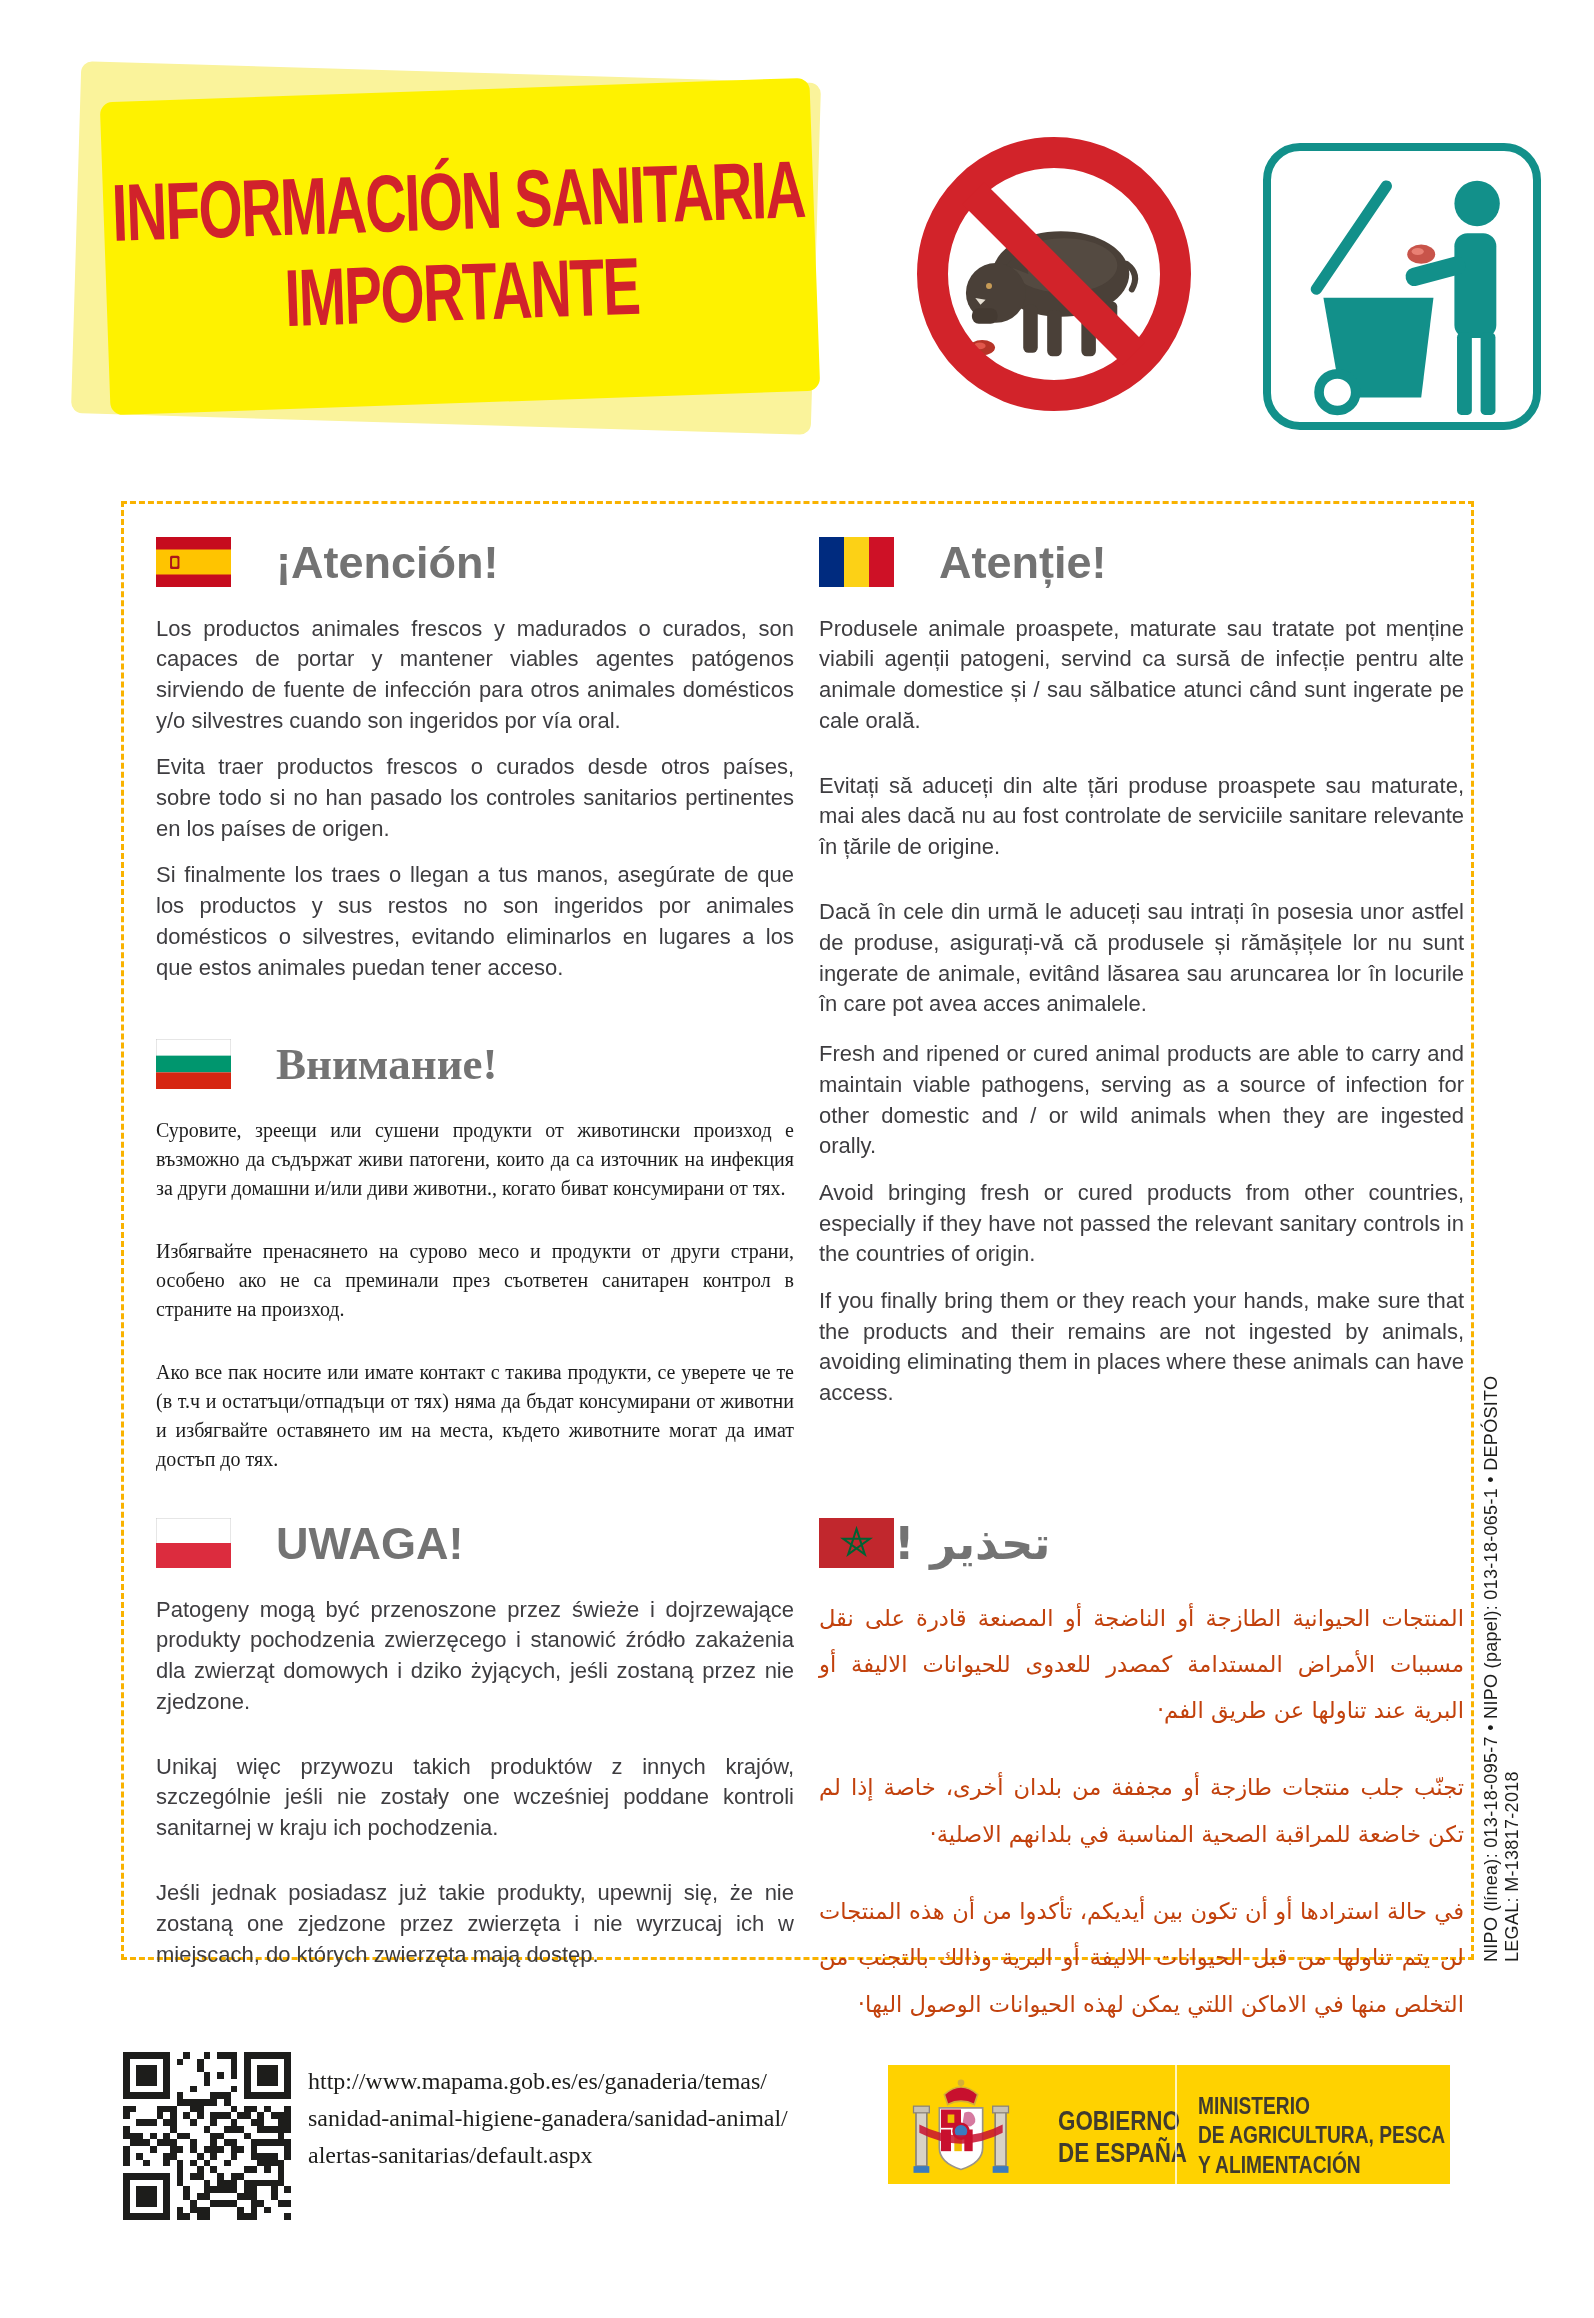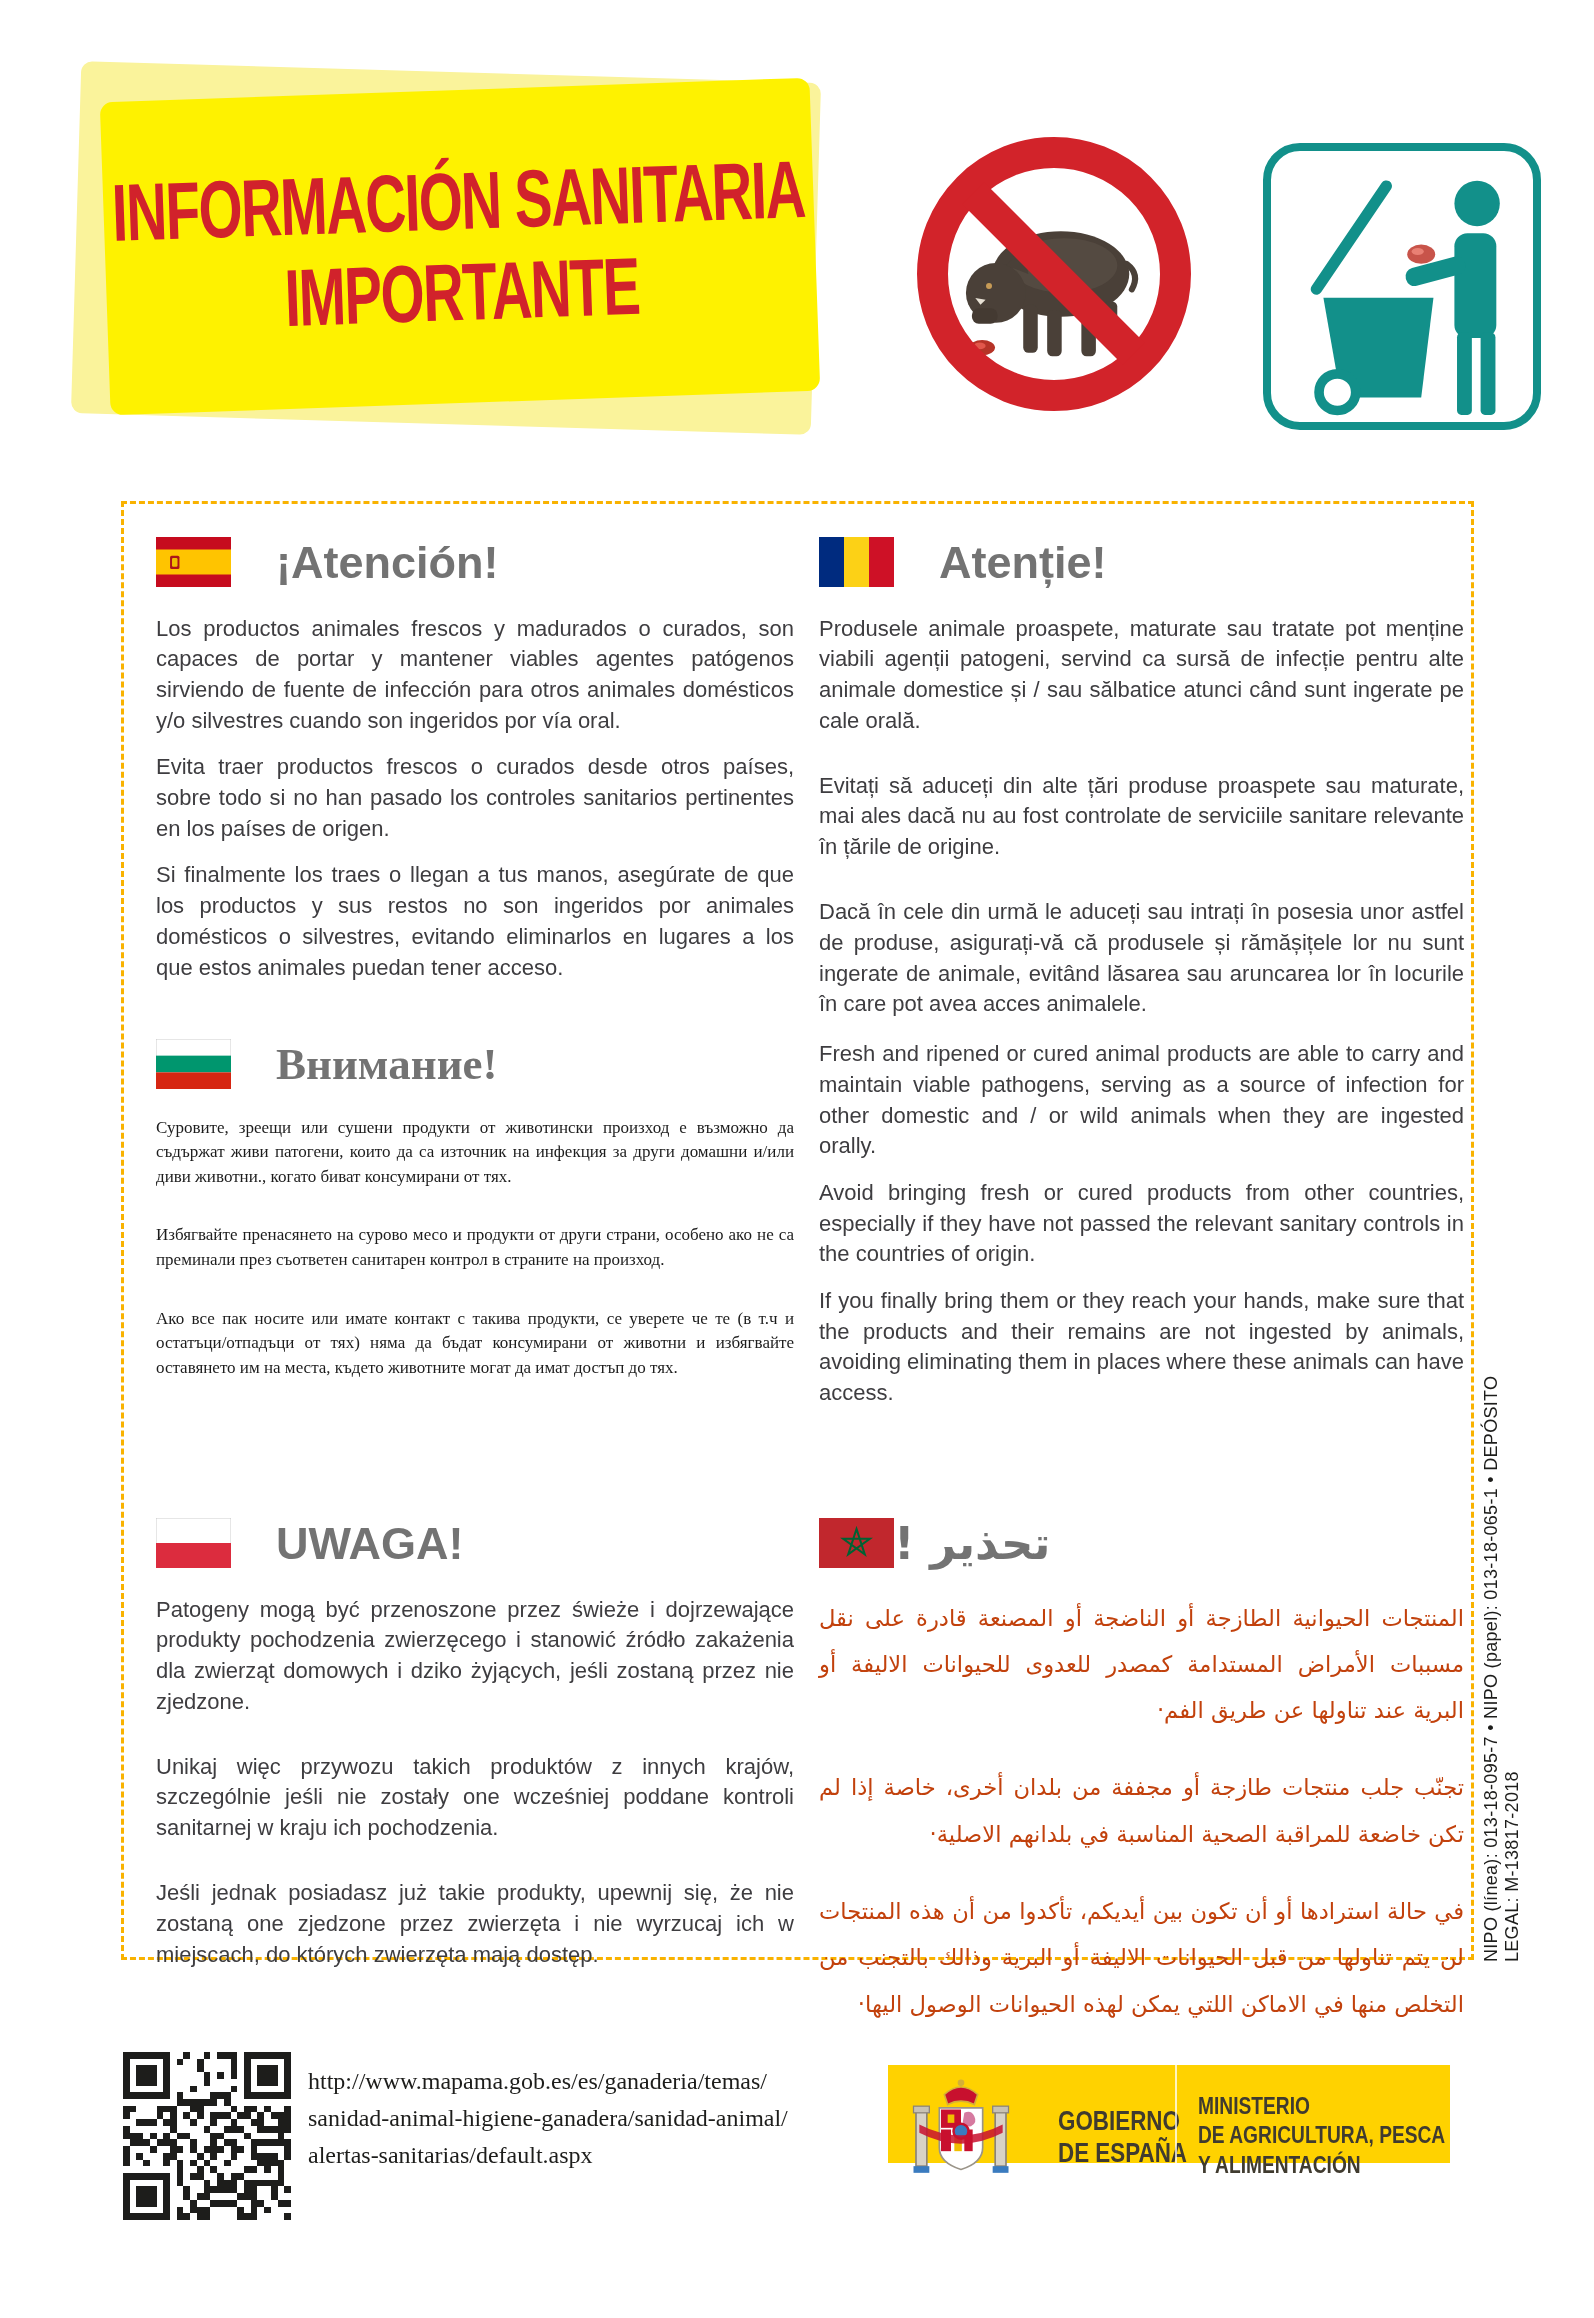--- a/index.html
+++ b/index.html
@@ -33,36 +33,36 @@
 
   
   .sec{position:absolute;}
   .sec header{display:flex;align-items:center;gap:45px;margin-bottom:26.5px;}
   .sec h2{margin:0;font-size:45px;font-weight:700;color:#737373;line-height:1;}
   .sec p{margin:0 0 15.6px 0;font-size:22px;line-height:1.40;text-align:justify;}
   .sec .flag{width:75px;height:50px;flex:0 0 auto;display:block;}
   .sec-ro p, .sec-pl p{margin-bottom:34px;}
   .sec-bg{font-family:"Liberation Serif",serif;}
   .sec-bg h2{font-family:"Liberation Serif",serif;}
-  .sec-bg p{font-size:17px;line-height:1.45;color:#1c1c1c;margin-bottom:34px;}
+  .sec-bg p{font-size:20px;line-height:1.45;color:#1c1c1c;margin-bottom:34px;}
   .sec-en h2{color:#3d3d3b;}
   .sec-ar header{justify-content:flex-start;gap:0;}
   .sec-ar h2,.sec-ar p{font-family:"DejaVu Sans",sans-serif;}
   .sec-ar p{direction:rtl;font-size:22.6px;line-height:2.05;margin-bottom:31px;color:#c2410c;}
 
   
   .nipo{position:absolute;left:1481px;top:1330px;width:28px;height:632px;
         writing-mode:vertical-rl;transform:rotate(180deg);
         font-size:18px;color:#1d1d1b;letter-spacing:0.3px;}
 
   
   .qr{position:absolute;left:123px;top:2052px;width:168px;height:168px;shape-rendering:crispEdges;}
   .url{position:absolute;left:308px;top:2063px;width:545px;
        font-family:"Liberation Serif",serif;font-size:24px;line-height:1.55;color:#1d1d1b;}
-  .gov-box{position:absolute;left:888px;top:2065px;width:562px;height:98px;background:#ffd200;}
+  .gov-box{position:absolute;left:888px;top:2065px;width:562px;height:119px;background:#ffd200;}
   .gov-box .arms{position:absolute;left:23.4px;top:11px;width:100px;height:117px;}
   .gov-text{position:absolute;left:170px;top:40px;font-weight:700;font-size:28px;line-height:1.14;
             color:#403b2f;transform:scaleX(.80);transform-origin:left center;white-space:nowrap;}
   .gov-divider{position:absolute;left:287px;top:0;width:2.3px;height:139px;background:rgba(255,255,255,.75);}
   .min-text{position:absolute;left:310px;top:26.5px;font-weight:600;font-size:23.4px;line-height:1.28;
             color:#403b2f;transform:scaleX(.82);transform-origin:left center;white-space:nowrap;}
 </style>
 </head>
 <body>
 

